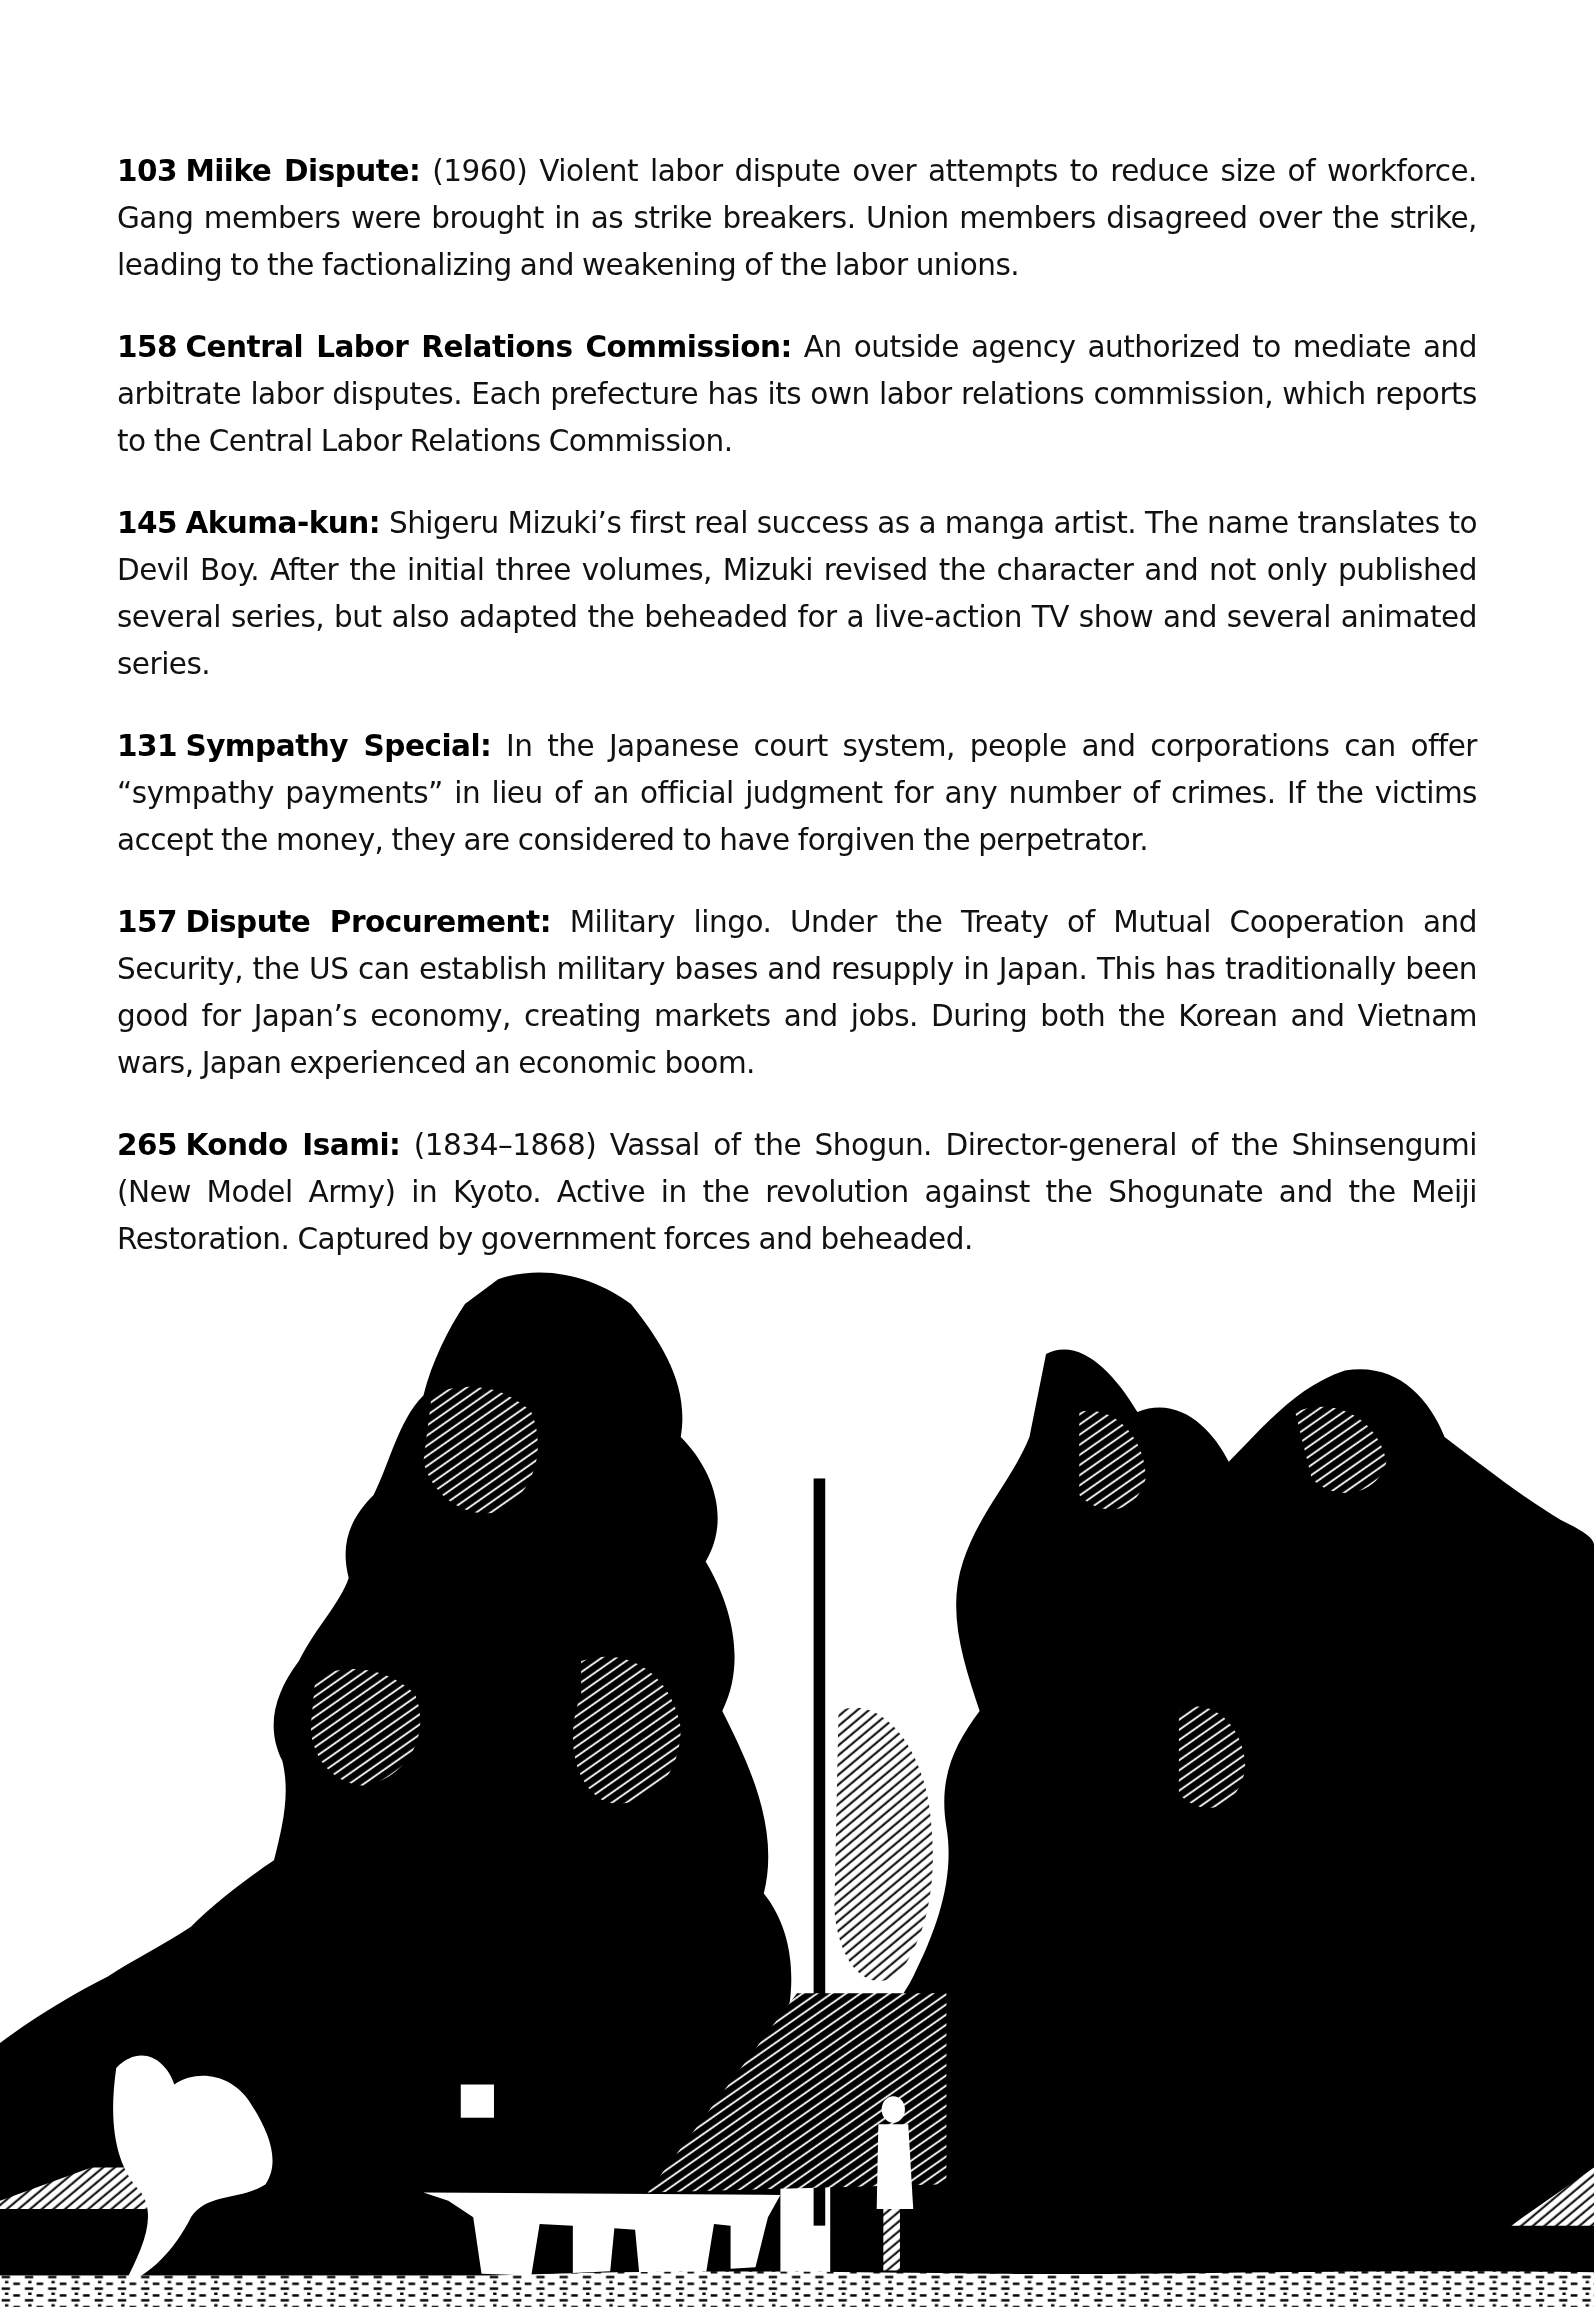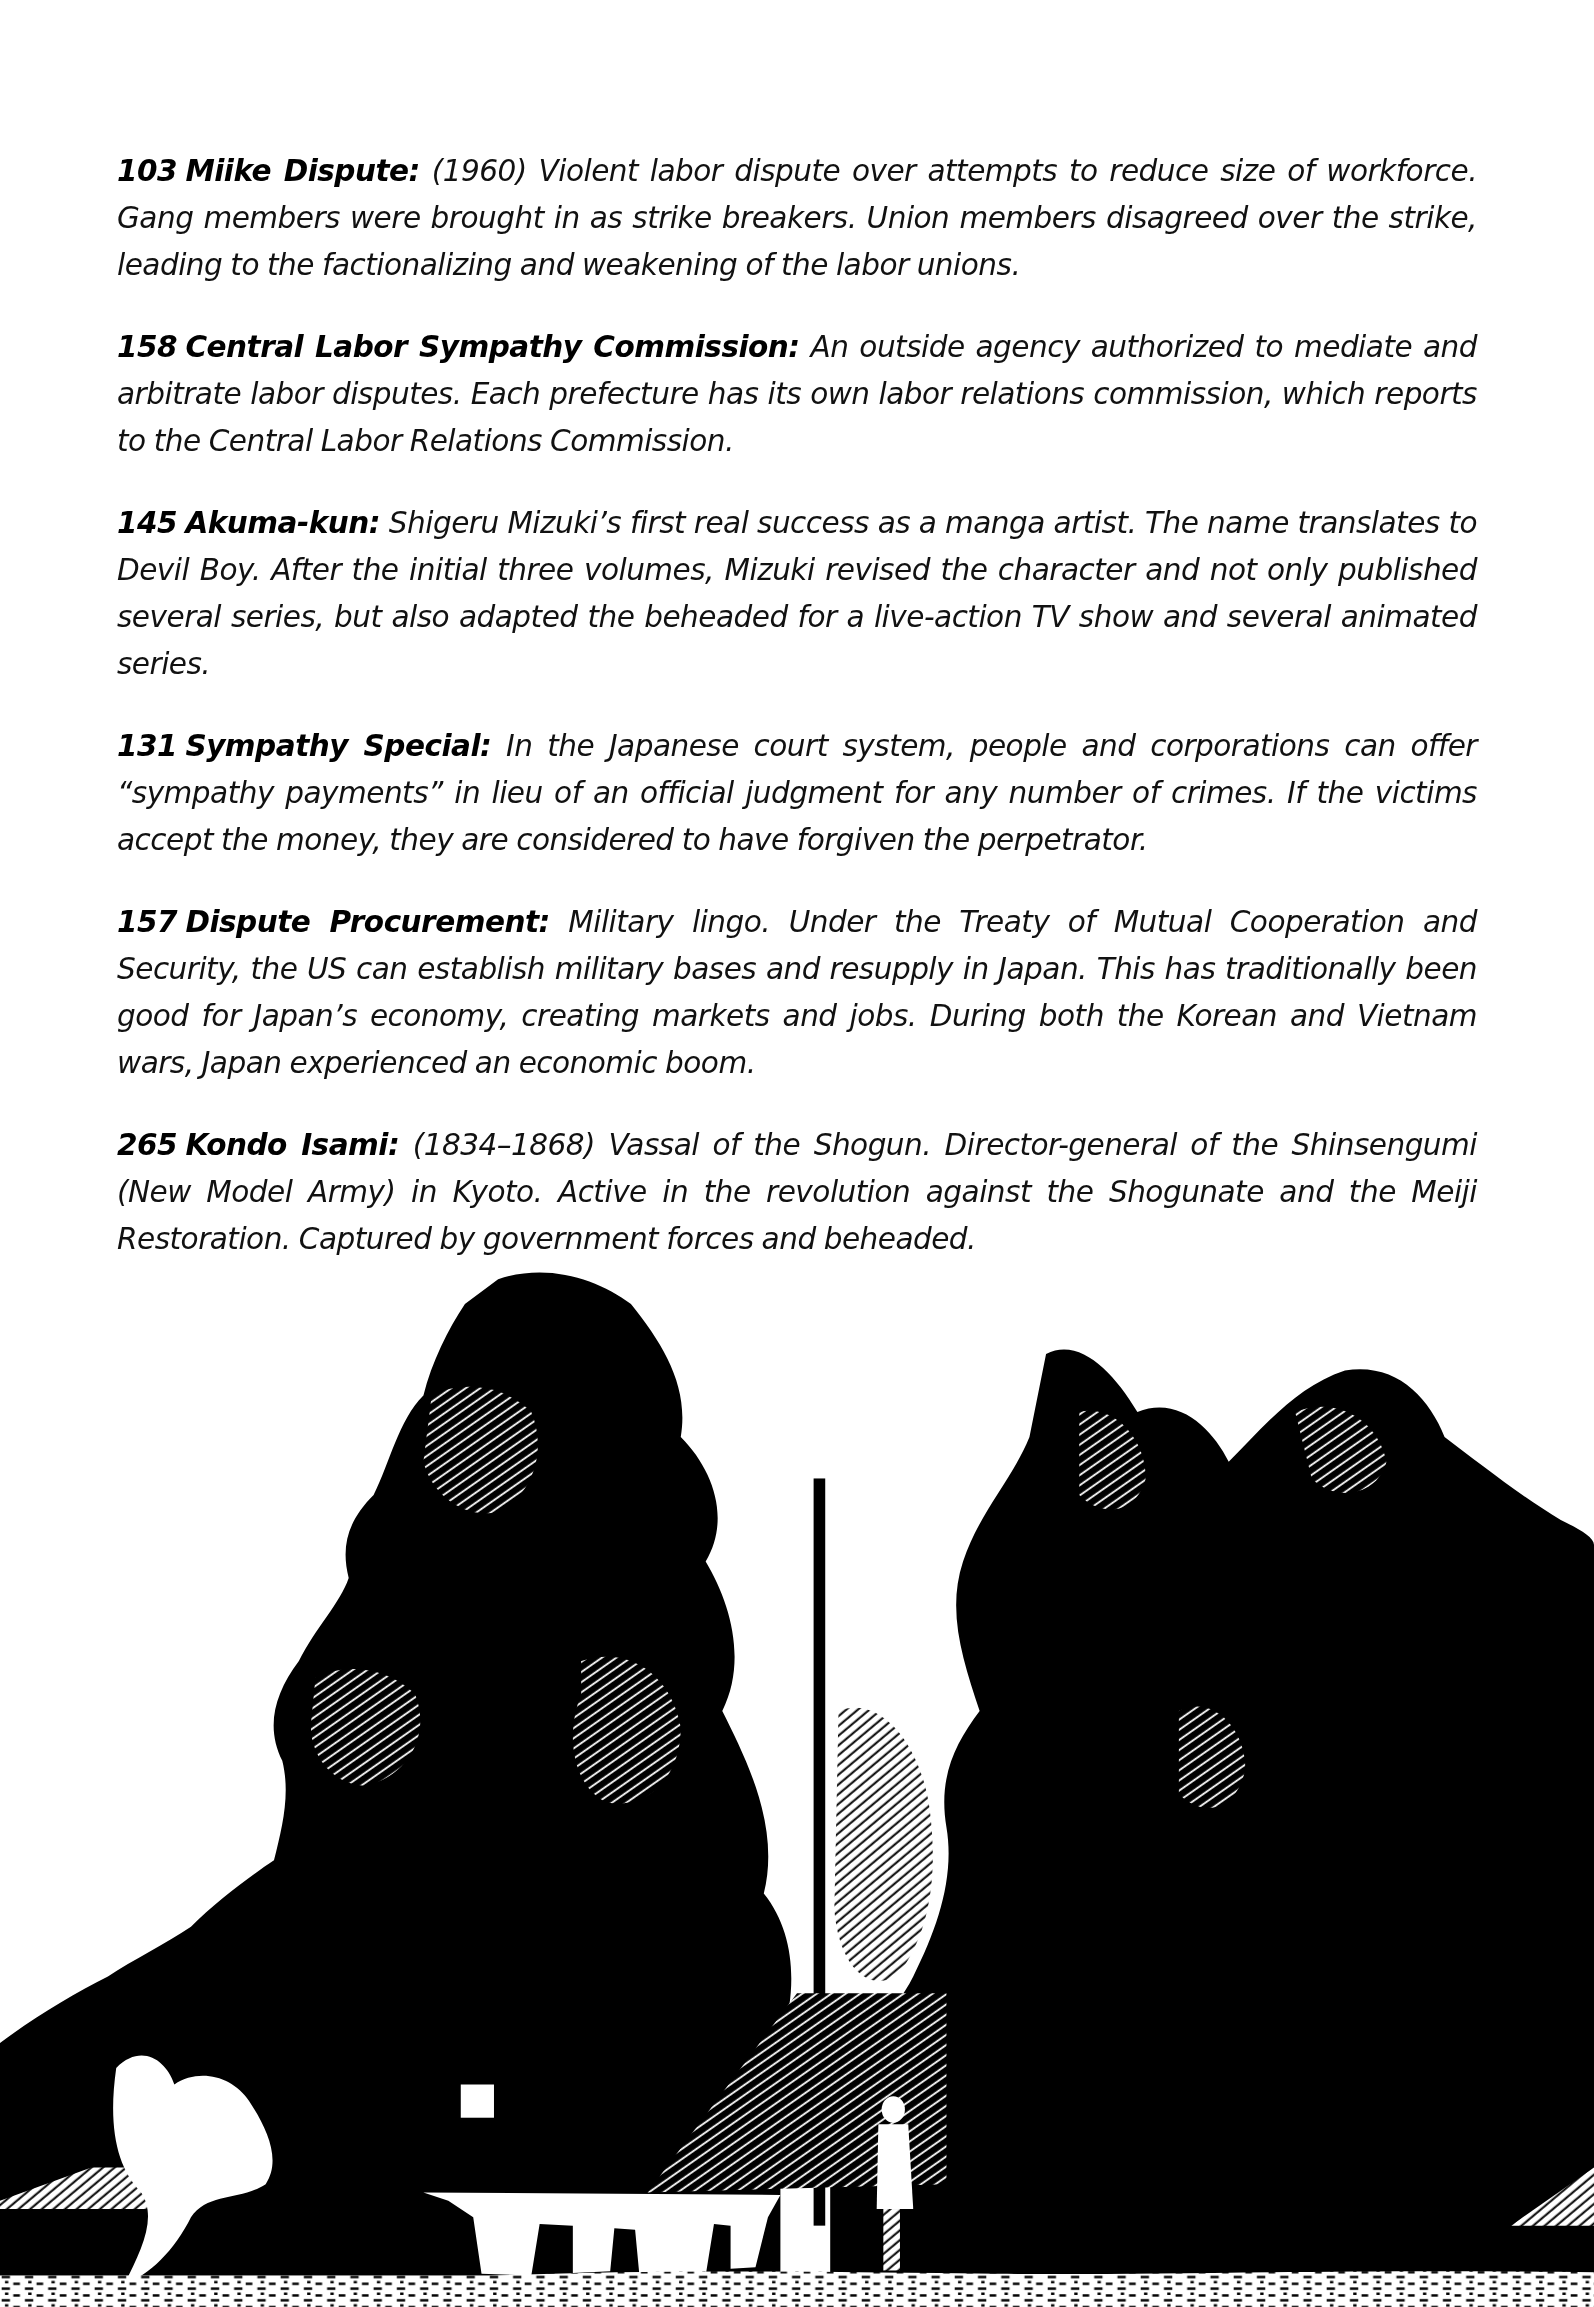--- a/index.html
+++ b/index.html
@@ -13,21 +13,20 @@
       position: relative;
       overflow: hidden;
       font-family: "DejaVu Sans", sans-serif;
       color: #111111;
     }
     .notes {
       position: absolute;
       left: 117px;
       top: 148px;
       width: 1360px;
-      font-style: italic;
     }
     .note {
       font-size: 29.5px;
       line-height: 47px;
       text-align: justify;
       letter-spacing: -0.5px;
       word-spacing: -0.8px;
       margin: 0 0 35px 0;
     }
     .note .num, .note .term {
@@ -48,21 +47,21 @@
   </style>
 </head>
 <body>
 
 <main class="notes">
   <p class="note">
     <span class="num">103</span><span class="term">Miike Dispute:</span>
     <span class="body">(1960) Violent labor dispute over attempts to reduce size of workforce. Gang members were brought in as strike breakers. Union members disagreed over the strike, leading to the factionalizing and weakening of the labor unions.</span>
   </p>
   <p class="note">
-    <span class="num">158</span><span class="term">Central Labor Sympathy Commission:</span>
+    <span class="num">158</span><span class="term">Central Labor Relations Commission:</span>
     <span class="body">An outside agency authorized to mediate and arbitrate labor disputes. Each prefecture has its own labor relations commission, which reports to the Central Labor Relations Commission.</span>
   </p>
   <p class="note">
     <span class="num">145</span><span class="term">Akuma-kun:</span>
     <span class="body">Shigeru Mizuki’s first real success as a manga artist. The name translates to Devil Boy. After the initial three volumes, Mizuki revised the character and not only published several series, but also adapted the beheaded for a live-action TV show and several animated series.</span>
   </p>
   <p class="note">
     <span class="num">131</span><span class="term">Sympathy Special:</span>
     <span class="body">In the Japanese court system, people and corporations can offer “sympathy payments” in lieu of an official judgment for any number of crimes. If the victims accept the money, they are considered to have forgiven the perpetrator.</span>
   </p>

